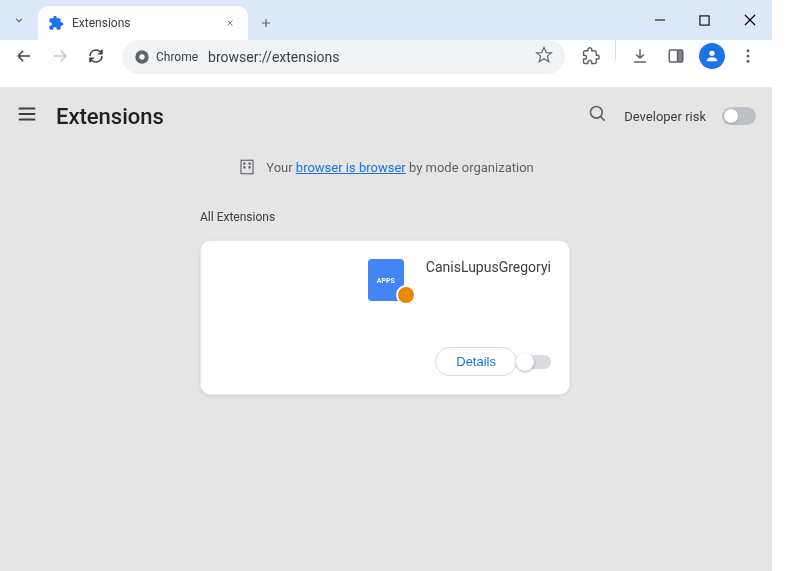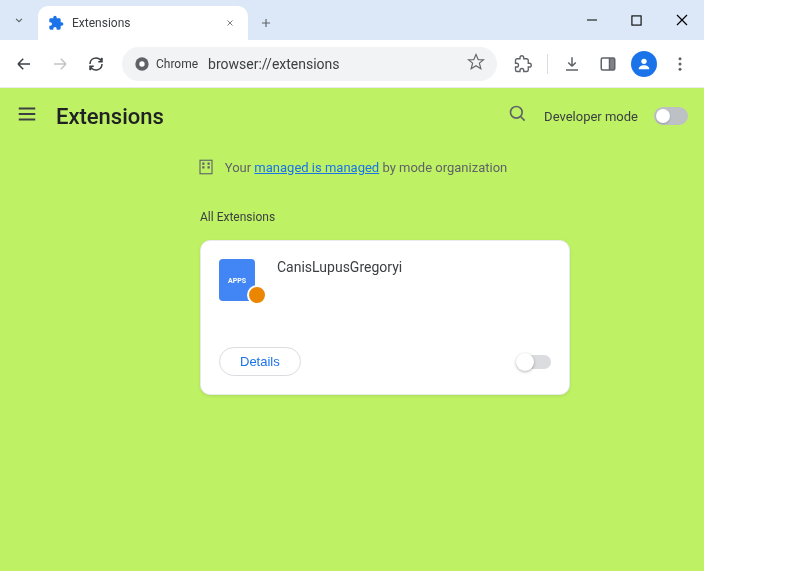--- a/index.html
+++ b/index.html
@@ -19,23 +19,23 @@
   font-weight: 900;
   font-style: italic;
   color: rgba(200,200,200,0.3);
   pointer-events: none;
   z-index: 0;
   line-height: 0.9;
   white-space: nowrap;
 }
 .watermark .line2 { color: rgba(255,100,30,0.25); font-size: 90px; }
 .browser-frame {
-  width: 704px;
+  width: 772px;
   height: 571px;
-  background: #bef264;
+  background: #e5e5e5;
   position: relative;
   z-index: 1;
 }
 .tab-strip {
   height: 40px;
   background: #dce8f7;
   display: flex;
   align-items: flex-end;
 }
 .tab-dropdown {
@@ -61,21 +61,20 @@
 .tab-icon { width: 16px; height: 16px; display: flex; align-items: center; justify-content: center; }
 .tab-title { font-size: 12px; color: #3c4043; flex: 1; }
 .tab-close { width: 16px; height: 16px; display: flex; align-items: center; justify-content: center; border-radius: 50%; cursor: pointer; }
 .new-tab { width: 28px; height: 28px; display: flex; align-items: center; justify-content: center; margin: 3px 4px; border-radius: 50%; cursor: pointer; }
 .window-controls { display: flex; margin-left: auto; }
 .window-btn { width: 45px; height: 40px; display: flex; align-items: center; justify-content: center; cursor: pointer; }
 .toolbar {
   height: 48px;
   background: #fff;
   display: flex;
-  align-items: center;
   padding: 0 8px;
   gap: 4px;
   border-bottom: 1px solid #e8eaed;
 }
 .nav-btn {
   width: 32px; height: 32px; border-radius: 50%;
   display: flex; align-items: center; justify-content: center;
   cursor: pointer;
 }
 .nav-btn.disabled { opacity: 0.3; }
@@ -133,21 +132,21 @@
 .managed-link { color: #1a73e8; text-decoration: underline; cursor: pointer; }
 .content-body { padding: 20px 200px 0; }
 .section-title { font-size: 12px; color: #3c4043; margin-bottom: 16px; }
 .ext-card {
   width: 370px;
   border: 1px solid #e8eaed;
   border-radius: 10px;
   box-shadow: 0 1px 3px rgba(60,64,67,0.15);
   background: #fff;
   padding: 18px;
-  display: flex; flex-direction: column;
+  display: flex; flex-direction: column; align-items: flex-end;
 }
 .ext-top { display: flex; gap: 16px; min-height: 80px; }
 .ext-icon-wrap { position: relative; width: 42px; height: 42px; }
 .ext-icon-bg {
   width: 36px; height: 42px;
   background: #4285f4;
   border-radius: 4px;
   position: relative;
 }
 .ext-icon-bg::before {
@@ -312,35 +311,35 @@
           </svg>
       </span>
       <span class="page-title">Extensions</span>
       <div class="toolbar-right">
         <span>
           <svg width="20" height="20" viewBox="0 0 24 24">
               <circle cx="10" cy="10" r="7" stroke="#5f6368" stroke-width="2" fill="none"></circle>
               <path d="M15 15l5 5" stroke="#5f6368" stroke-width="2"></path>
             </svg>
         </span>
-        <span class="dev-mode-label">Developer mode</span>
+        <span class="dev-mode-label">Developer risk</span>
         <div class="toggle"></div>
       </div>
     </div>
 
     <div class="managed-banner">
       <svg width="18" height="18" viewBox="0 0 24 24">
           <rect x="4" y="3" width="16" height="18" stroke="#5f6368" stroke-width="1.5" fill="none"></rect>
           <rect x="7" y="6" width="3" height="3" fill="#5f6368"></rect>
           <rect x="14" y="6" width="3" height="3" fill="#5f6368"></rect>
           <rect x="7" y="11" width="3" height="3" fill="#5f6368"></rect>
           <rect x="14" y="11" width="3" height="3" fill="#5f6368"></rect>
         </svg>
       <span>
-        <span>Your </span><span class="managed-link">managed is managed</span><span> by mode organization</span>
+        <span>Your </span><span class="managed-link">browser is browser</span><span> by mode organization</span>
       </span>
     </div>
 
     <div class="content-body">
       <div class="section-title">All Extensions</div>
       <div class="ext-card">
         <div class="ext-top">
           <div class="ext-icon-wrap">
             <div class="ext-icon-bg"></div>
             <div class="ext-icon-badge"></div>

